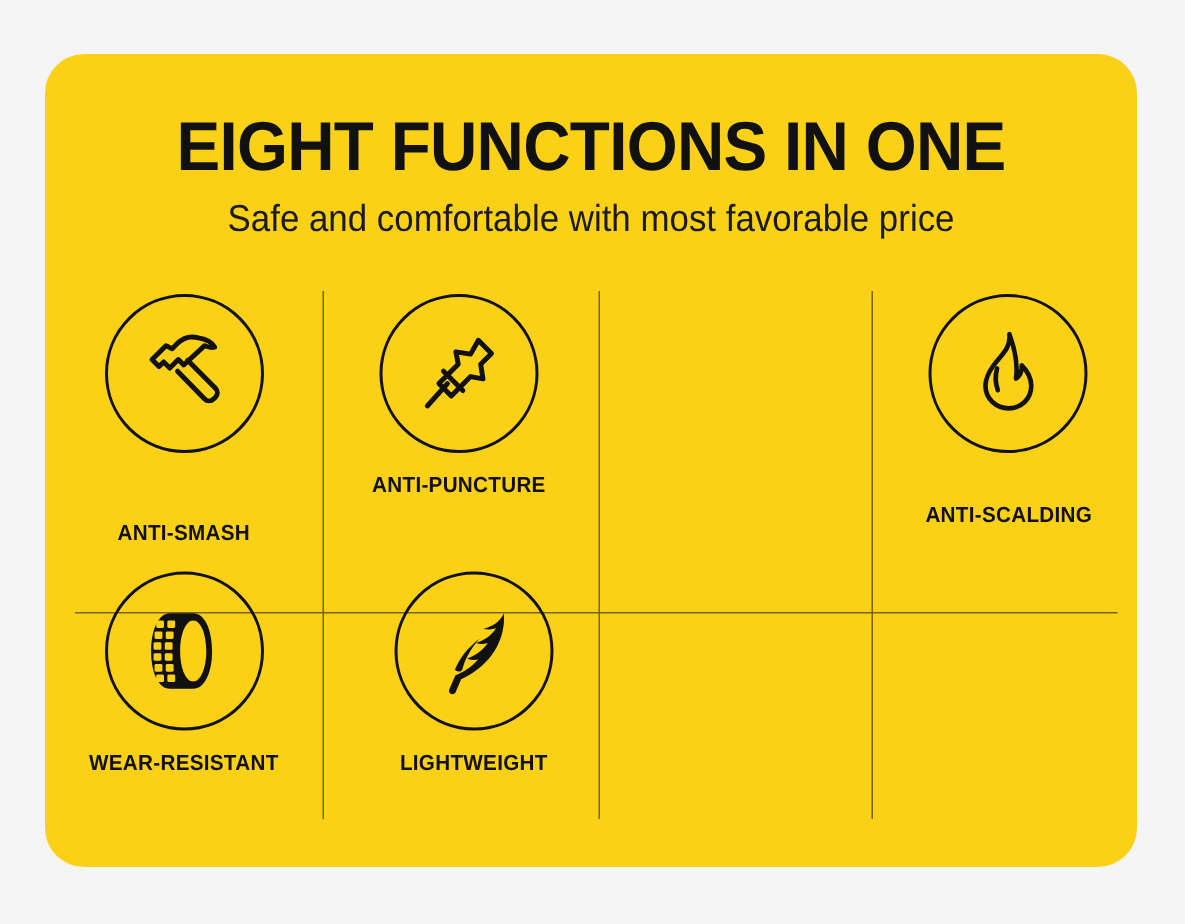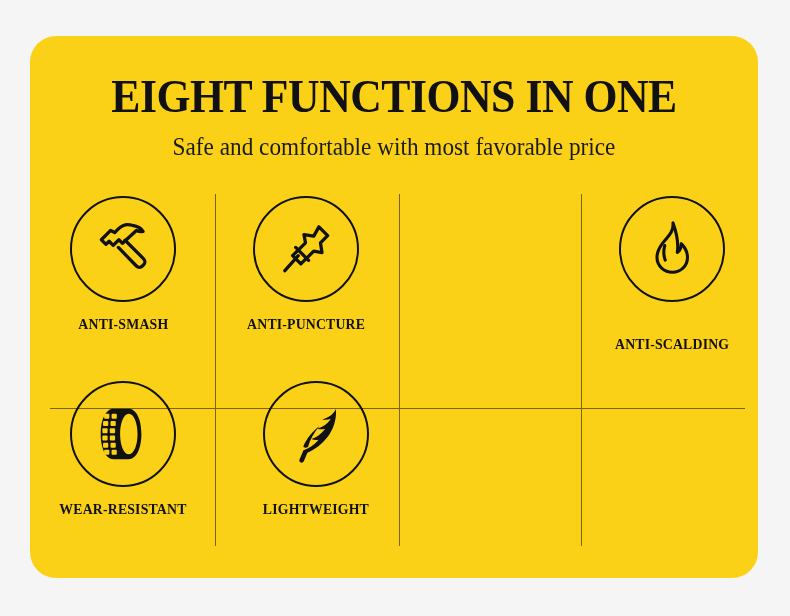--- a/index.html
+++ b/index.html
@@ -20,21 +20,20 @@
   }
   .card {
     position: absolute;
     left: 30px;
     top: 36px;
     width: 728px;
     height: 542px;
     background: #FBD117;
     border-radius: 26px;
     box-sizing: border-box;
-    font-family: Liberation Serif, serif;
   }
   .title {
     position: absolute;
     left: 0;
     top: 38px;
     width: 728px;
     text-align: center;
     font-size: 46px;
     font-weight: 700;
     letter-spacing: -0.5px;
@@ -122,21 +121,21 @@
     <div class="title">EIGHT FUNCTIONS IN ONE</div>
     <div class="subtitle">Safe and comfortable with most favorable price</div>
 
     <div class="grid">
 
       <div class="vline" style="left:185px; top:8px; height:352px;"></div>
       <div class="vline" style="left:369px; top:8px; height:352px;"></div>
       <div class="vline" style="left:551px; top:8px; height:352px;"></div>
       <div class="hline"></div>
 
-      <div class="cell" style="left:2px; top:0px;">
+      <div class="cell" style="left:2px; top:0px;gap:32px;">
         <div class="disc">
           <span>
             <svg width="66" height="66" viewBox="0 0 64 64" fill="none" stroke="#111" stroke-width="3.2" stroke-linejoin="round" stroke-linecap="round">
               <path d="M41 9c-5-1.5-10 0-13.5 3.5L24 16l-4-2-9 9 4.5 4.5 3-3 4 4 5.5-5.5 3.5 3.5L45 14c2 1 4.5 1.5 6.5 1 -1.5-3-5.5-5.2-10.5-6z"></path>
               <path d="M27.5 30.5 45 48.5c1.6 1.6 4.2 1.6 5.8 0l1.2-1.2c1.6-1.6 1.6-4.2 0-5.8L34 23.5"></path>
             </svg>
           </span>
         </div>
         <div class="caption">ANTI-SMASH</div>
       </div>

